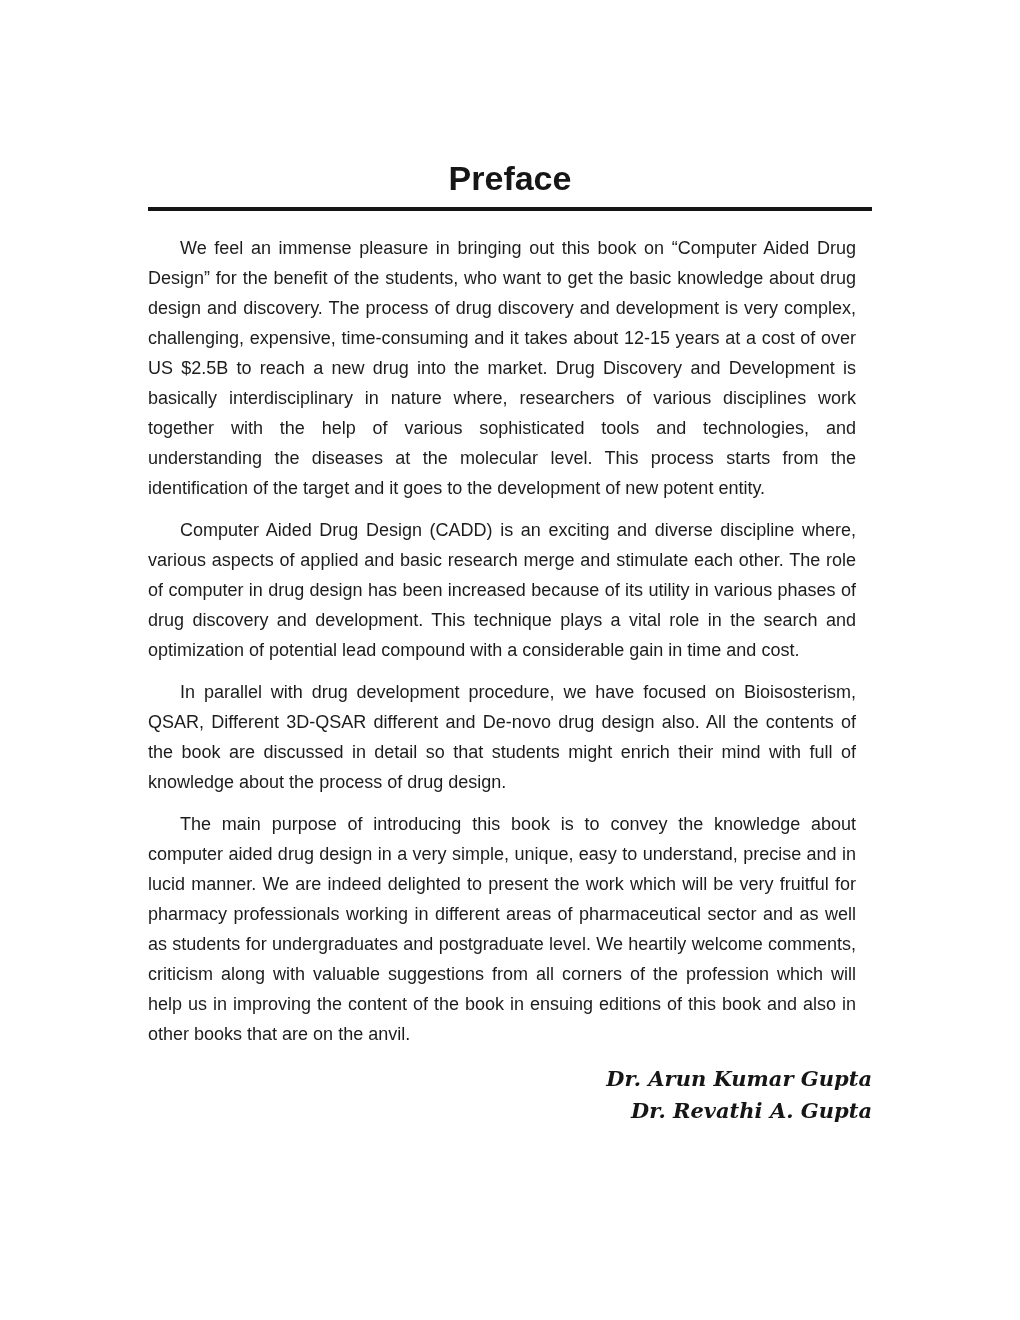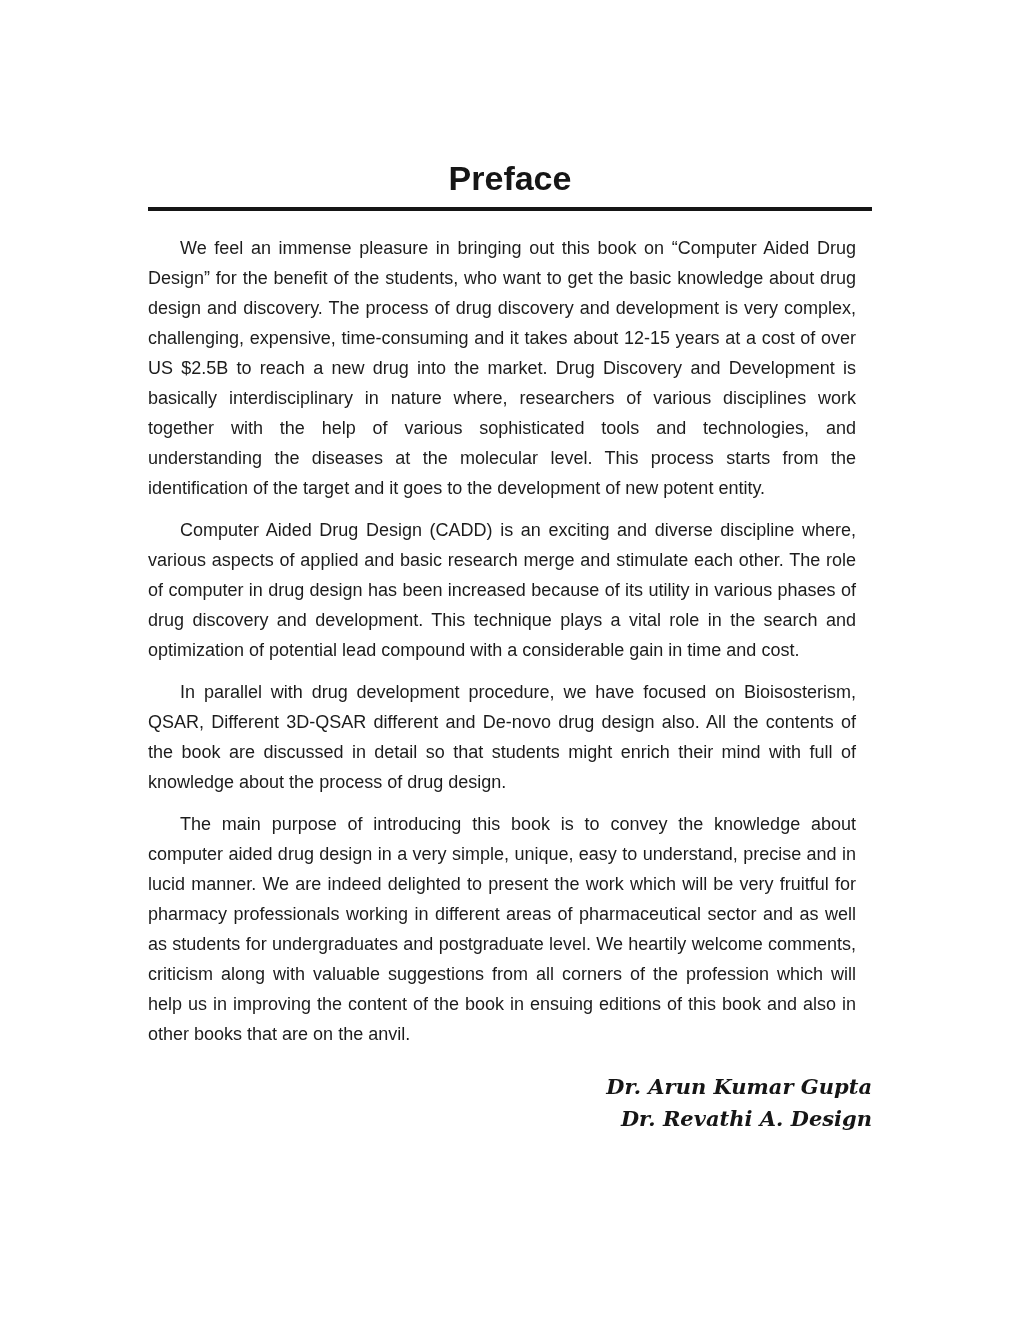--- a/index.html
+++ b/index.html
@@ -38,21 +38,21 @@
     text-align: justify;
     text-indent: 32px;
     color: #1c1c1c;
   }
   .body-text p:first-of-type {
     margin-top: 22px;
   }
   .italic {
   }
   .signatures {
-    margin-top: 22px;
+    margin-top: 14px;
     text-align: right;
     font-family: "DejaVu Serif", serif;
     font-weight: bold;
     font-style: italic;
     font-size: 21px;
     line-height: 32px;
     color: #161616;
   }
   .signature-line {
     display: block;
@@ -74,16 +74,16 @@
     <p>Computer Aided Drug Design (CADD) is an exciting and diverse discipline where, various aspects of applied and basic research merge and stimulate each other. The role of computer in drug design has been increased because of its utility in various phases of drug discovery and development. This technique plays a vital role in the search and optimization of potential lead compound with a considerable gain in time and cost.</p>
 
     <p><span>In parallel with drug development procedure, we have focused on Bioisosterism, QSAR, Different 3D-QSAR different and </span><span class="italic">De-novo</span><span> drug design also. All the contents of the book are discussed in detail so that students might enrich their mind with full of knowledge about the process of drug design.</span></p>
 
     <p>The main purpose of introducing this book is to convey the knowledge about computer aided drug design in a very simple, unique, easy to understand, precise and in lucid manner. We are indeed delighted to present the work which will be very fruitful for pharmacy professionals working in different areas of pharmaceutical sector and as well as students for undergraduates and postgraduate level. We heartily welcome comments, criticism along with valuable suggestions from all corners of the profession which will help us in improving the content of the book in ensuing editions of this book and also in other books that are on the anvil.</p>
 
   </div>
 
   <div class="signatures">
     <span class="signature-line">Dr. Arun Kumar Gupta</span>
-    <span class="signature-line">Dr. Revathi A. Design</span>
+    <span class="signature-line">Dr. Revathi A. Gupta</span>
   </div>
 
 </div>
 
 </body></html>

